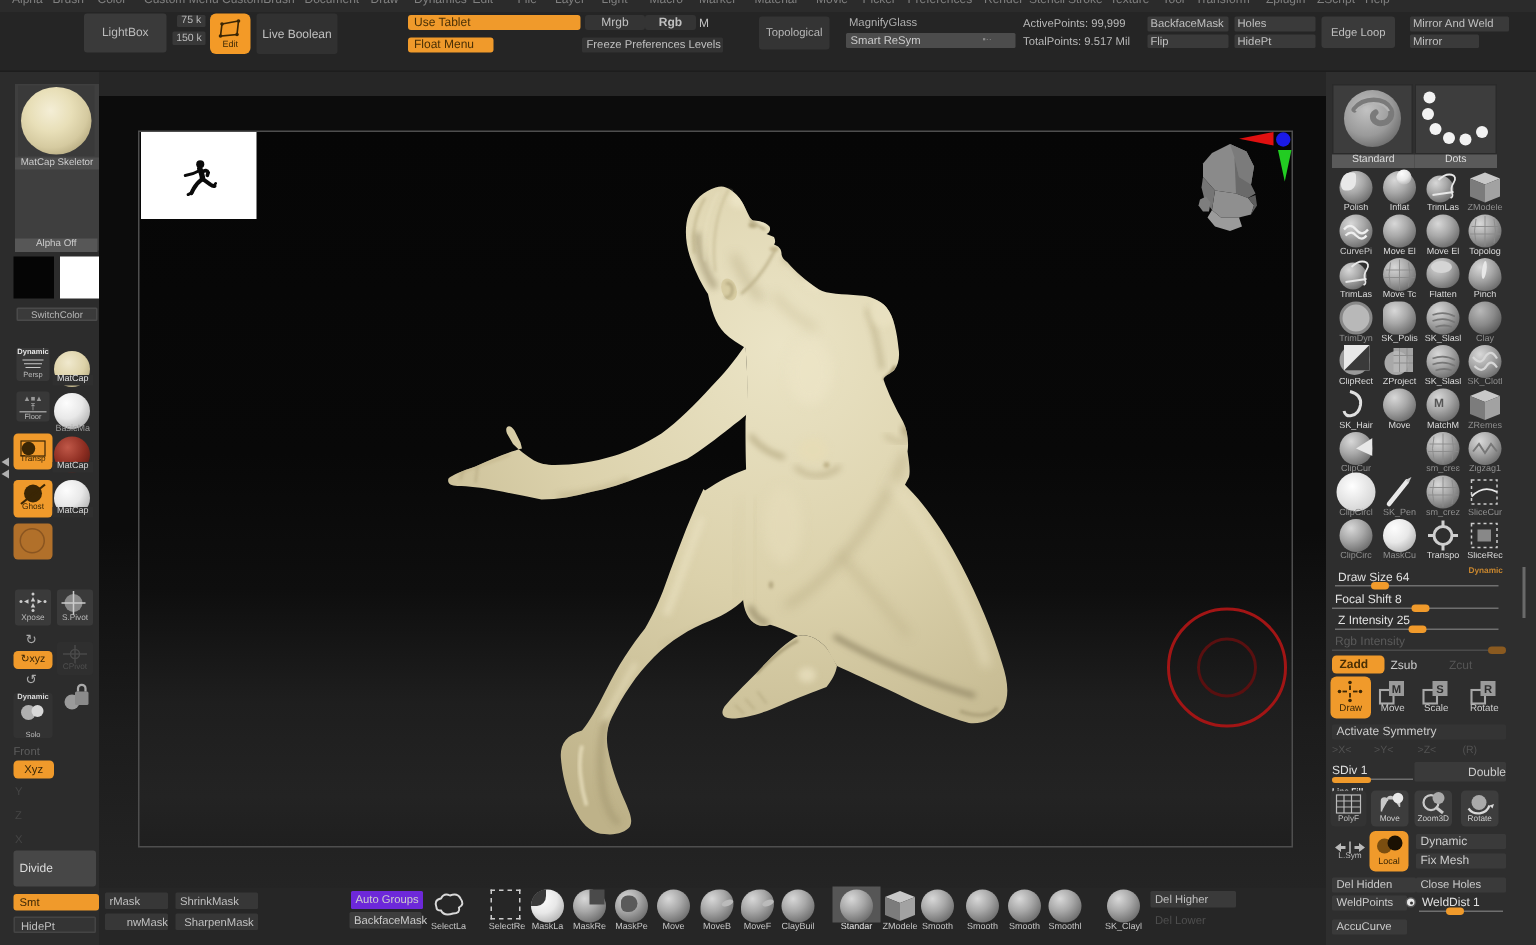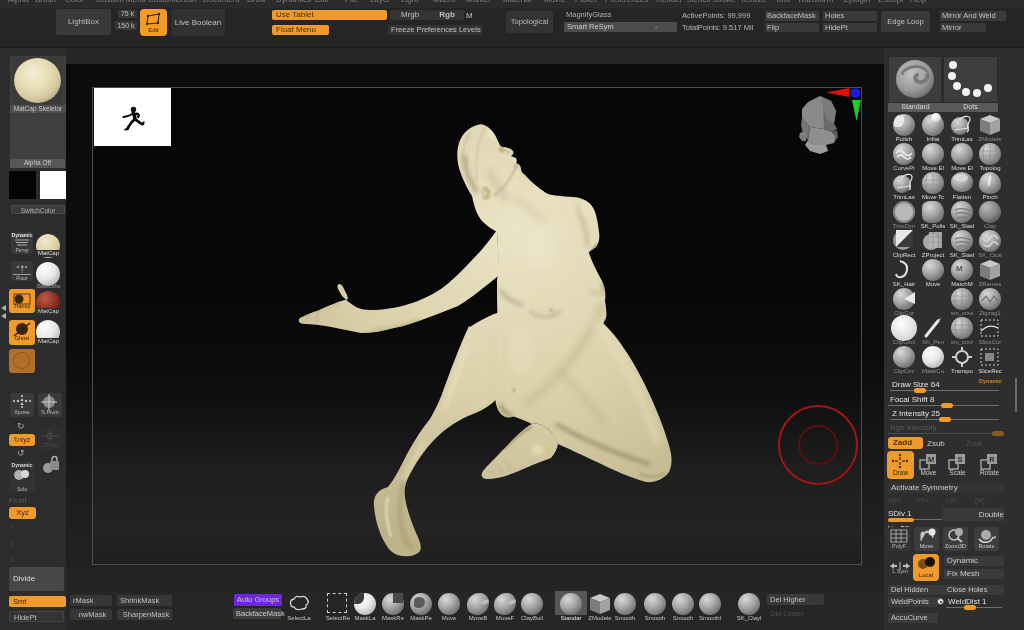--- a/index.html
+++ b/index.html
@@ -629,21 +629,21 @@
 <div style="position:absolute;left:944px;top:585px;width:60px;height:10px;background:#3a3a3a;color:#cccccc;font-size:7.5px;font-weight:normal;text-align:left;line-height:10px;border-radius:1px;padding-left:3px;">Close Holes</div>
 <div style="position:absolute;left:888px;top:597px;width:50px;height:10px;background:#3a3a3a;color:#cccccc;font-size:7.5px;font-weight:normal;text-align:left;line-height:10px;border-radius:1px;padding-left:3px;">WeldPoints</div>
 <div style="position:absolute;left:937px;top:598px;width:7px;height:7px;border-radius:50%;background:#e8e8e8;border:1px solid #555;"></div>
 <div style="position:absolute;left:939.5px;top:600.5px;width:2px;height:2px;border-radius:50%;background:#333;"></div>
 <div style="position:absolute;left:948px;top:597px;font-size:8px;color:#e0e0e0;font-weight:normal;white-space:nowrap;">WeldDist 1</div>
 <div style="position:absolute;left:946px;top:607px;width:56px;height:1px;background:#6f6f6f;"></div>
 <div style="position:absolute;left:964px;top:605px;width:12px;height:5px;background:#f09a2b;border-radius:3px;"></div>
 <div style="position:absolute;left:888px;top:613px;width:50px;height:10px;background:#3a3a3a;color:#cccccc;font-size:7.5px;font-weight:normal;text-align:left;line-height:10px;border-radius:1px;padding-left:3px;">AccuCurve</div>
 <div style="position:absolute;left:1015px;top:378px;width:2px;height:34px;background:#6a6a6a;"></div>
 <div style="position:absolute;left:70px;top:595px;width:42px;height:11px;background:#373737;color:#c0c0c0;font-size:7.5px;font-weight:normal;text-align:left;line-height:11px;border-radius:1px;padding-left:3px;">rMask</div>
-<div style="position:absolute;left:70px;top:609px;width:42px;height:11px;background:#373737;color:#c0c0c0;font-size:7.5px;font-weight:normal;text-align:center;line-height:11px;border-radius:1px;padding-left:3px;">nwMask</div>
+<div style="position:absolute;left:70px;top:609px;width:42px;height:11px;background:#373737;color:#c0c0c0;font-size:7.5px;font-weight:normal;text-align:right;line-height:11px;border-radius:1px;padding-left:3px;">nwMask</div>
 <div style="position:absolute;left:117px;top:595px;width:55px;height:11px;background:#373737;color:#c0c0c0;font-size:7.5px;font-weight:normal;text-align:left;line-height:11px;border-radius:1px;padding-left:3px;">ShrinkMask</div>
 <div style="position:absolute;left:117px;top:609px;width:55px;height:11px;background:#373737;color:#c0c0c0;font-size:7.5px;font-weight:normal;text-align:center;line-height:11px;border-radius:1px;padding-left:3px;">SharpenMask</div>
 <div style="position:absolute;left:176px;top:595px;width:56px;height:11px;background:#373737;color:#c0c0c0;font-size:7.5px;font-weight:normal;text-align:left;line-height:11px;border-radius:1px;padding-left:3px;margin-top:40px;">Clear</div>
 <div style="position:absolute;left:234px;top:594px;width:48px;height:12px;background:#6d28d9;color:#cccccc;font-size:7.5px;font-weight:normal;text-align:left;line-height:12px;border-radius:1px;padding-left:3px;">Auto Groups</div>
 <div style="position:absolute;left:233px;top:608px;width:48px;height:11px;background:#3d3d3d;color:#cccccc;font-size:7.5px;font-weight:normal;text-align:left;line-height:11px;border-radius:1px;padding-left:3px;">BackfaceMask</div>
 <svg style="position:absolute;left:288px;top:593px;width:22px;height:22px;" width="22" height="22">
     <path d="M3,12 q-2,-5 3,-6 q2,-4 6,-2 q5,-2 7,2 q3,4 -1,6 q1,4 -4,4 q-6,2 -8,-2 q-3,0 -3,-2 Z" fill="none" stroke="#d8d8d8" stroke-width="1.3"></path>
   </svg>
 <div style="position:absolute;left:282px;top:615px;width:34px;text-align:center;font-size:6px;color:#c6c6c6;white-space:nowrap;overflow:hidden;">SelectLa</div>
 <div style="position:absolute;left:327px;top:593px;width:22px;height:22px;border:1px dashed #cccccc;width:20px;height:20px;"></div>

